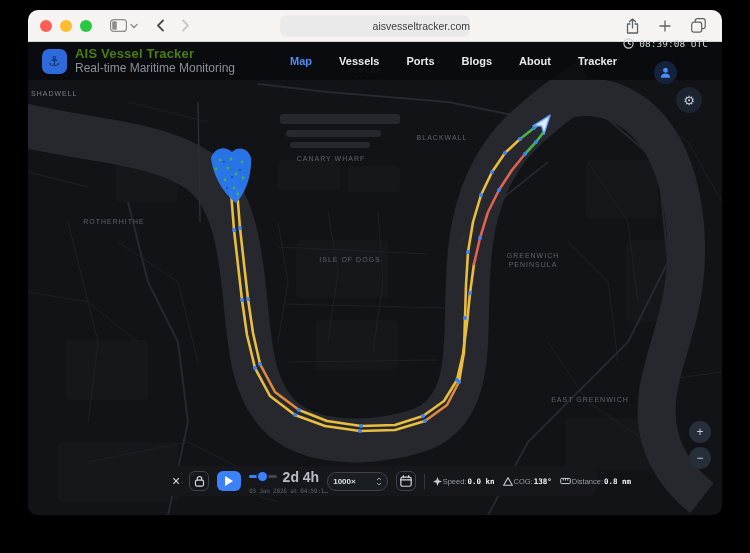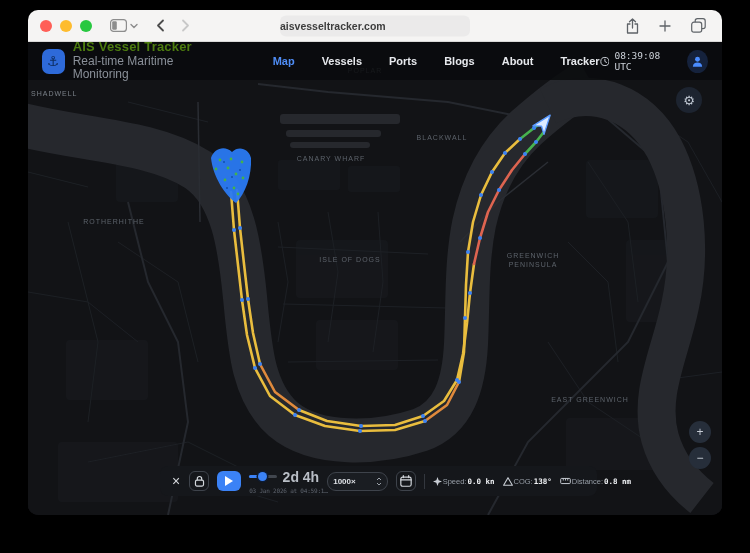--- a/index.html
+++ b/index.html
@@ -14,41 +14,41 @@
   
   .titlebar { position:relative; height:32px; background:#f5f4f3;
               border-bottom:1px solid #d9d8d7; display:flex; align-items:center; padding:0 12px; }
   .traffic { display:flex; gap:8px; margin-right:14px; }
   .traffic span { width:12px; height:12px; border-radius:50%; display:block; }
   .tl-red{background:#ff5f57}.tl-yellow{background:#febc2e}.tl-green{background:#28c840}
   .tb-btn { display:flex; align-items:center; justify-content:center; height:22px; padding:0 4px;
             border:none; background:transparent; cursor:pointer; }
   .addr { position:absolute; left:50%; top:50%; transform:translate(-50%,-50%);
           width:190px; height:21px; background:#ebeaea; border-radius:6px;
-          display:flex; align-items:center; justify-content:flex-start;
-          font-size:10.5px; color:#3d3d3d;font-weight:bold; }
+          display:flex; align-items:center; justify-content:flex-end;
+          font-size:10.5px; color:#3d3d3d; }
   .tb-right { position:absolute; right:12px; display:flex; gap:12px; align-items:center; }
 
   
   .content { position:relative; width:694px; height:473px; background:#101114; }
   .map-svg { position:absolute; left:0; top:0; }
 
   
   .appbar { position:absolute; left:0; top:0; width:694px; height:38px;
             background:rgba(9,10,13,.85); display:flex; align-items:center; padding:0 14px; z-index:5; }
   .logo { width:25px; height:25px; border-radius:7px; background:#2e6ad9;
           display:flex; align-items:center; justify-content:center;
           font-size:14px; color:#0d2c5e; font-family:"DejaVu Sans", sans-serif; }
   .brand { margin-left:8px; line-height:1.15; }
   .brand .t1 { font-size:13px; font-weight:bold; color:#4d7c0f; letter-spacing:.2px; }
   .brand .t2 { font-size:12px; color:#8a9099; }
   .nav { display:flex; gap:27px; margin-left:34px; }
   .nav a { font-size:11px; font-weight:600; color:#e7e9ed; text-decoration:none; cursor:pointer; }
   .nav a.active { color:#4f8df5;padding-left:21px; }
-  .right-cluster { margin-left:auto; display:flex; align-items:center; gap:12px; }
+  .right-cluster { margin-left:auto; display:flex; align-items:center; gap:12px;flex-direction:column; }
   .clock { display:flex; align-items:center; gap:5px; font-size:9.5px; color:#ccd1d8; }
   .user-btn { width:23px; height:23px; border-radius:50%; background:#152档 }
   .user-btn { width:23px; height:23px; border-radius:50%; background:#15223c;
               display:flex; align-items:center; justify-content:center; cursor:pointer; border:none; }
 
   .gear-btn { position:absolute; right:20px; top:45px; width:26px; height:26px; border-radius:50%;
               background:#1d2430; color:#bfc7d2; font-size:13px; z-index:5;
               display:flex; align-items:center; justify-content:center; cursor:pointer; border:none;
               font-family:"DejaVu Sans", sans-serif; }
 

